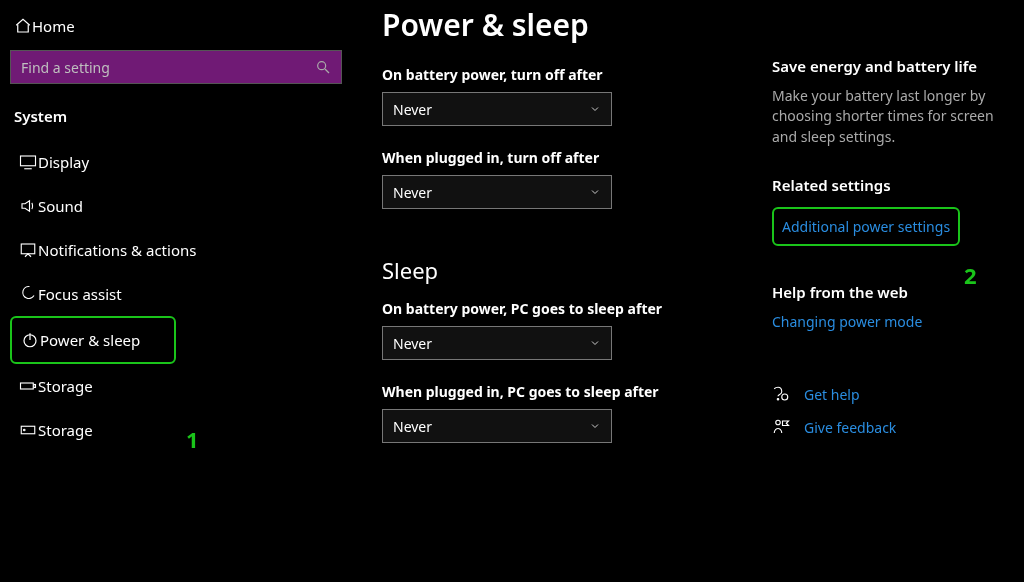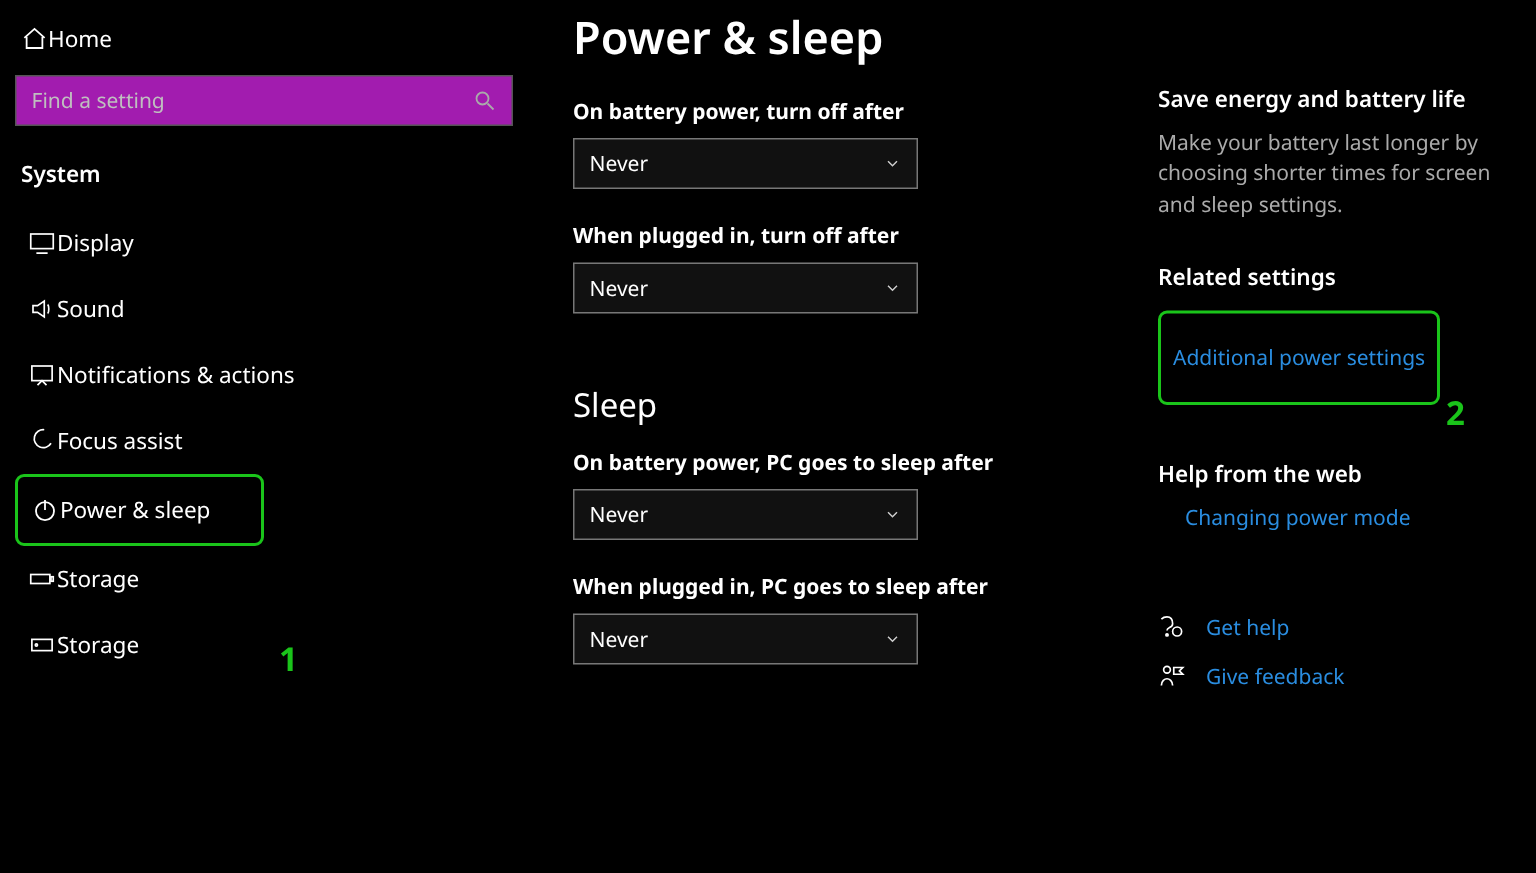--- a/index.html
+++ b/index.html
@@ -26,21 +26,21 @@
     align-items: center;
     gap: 0;
     padding: 6px 4px 14px 4px;
     font-size: 15px;
   }
   .search-box {
     display: flex;
     align-items: center;
     justify-content: space-between;
     border: 1px solid #555;
-    background: #a21caf;
+    background: #701a75;
     height: 34px;
     padding: 0 10px;
     margin-bottom: 16px;
     width: 332px;
   }
   .search-box span { color: #bfbfbf; }
   .section-title {
     font-weight: 600;
     font-size: 15px;
     padding: 6px 4px 14px 4px;
@@ -122,21 +122,21 @@
     font-size: 14px;
     color: #aaa;
     line-height: 1.45;
     margin-bottom: 28px;
   }
   .link { color: #2a8de0; font-size:14px; }
   .link-box {
     border: 2px solid #1ac41a;
     border-radius: 6px;
     display:inline-block;
-    padding: 20px 8px;
+    padding: 8px 8px;
     margin-top: 2px;
   }
   .hrow { display:flex; align-items:center; gap:14px; margin-top:14px;}
   .icon svg, .chev svg { display:block; }
   .mid-gap { height: 10px; }
 </style>
 </head>
 <body>
 
 <div class="sidebar">
@@ -285,21 +285,21 @@
   <div class="r-head">Save energy and battery life</div>
   <div class="r-body">Make your battery last longer by choosing shorter times for screen and sleep settings.</div>
 
   <div class="r-head">Related settings</div>
   <div class="link-box">
     <span class="link">Additional power settings</span>
   </div>
 
   <div style="height:36px;"></div>
   <div class="r-head">Help from the web</div>
-  <div style="margin-top:10px;margin-left:18px;">
+  <div style="margin-top:10px;">
     <span class="link">Changing power mode</span>
   </div>
 
   <div style="height:40px;"></div>
 
   <div class="hrow">
     <span class="icon">
       <svg width="18" height="18" viewBox="0 0 24 24" fill="none" stroke="#fff" stroke-width="1.5">
           <path d="M3 5c0 0 2-2 5-2s5 2 5 6-5 3-5 6"></path>
           <circle cx="8" cy="19" r="1" fill="#fff"></circle>

